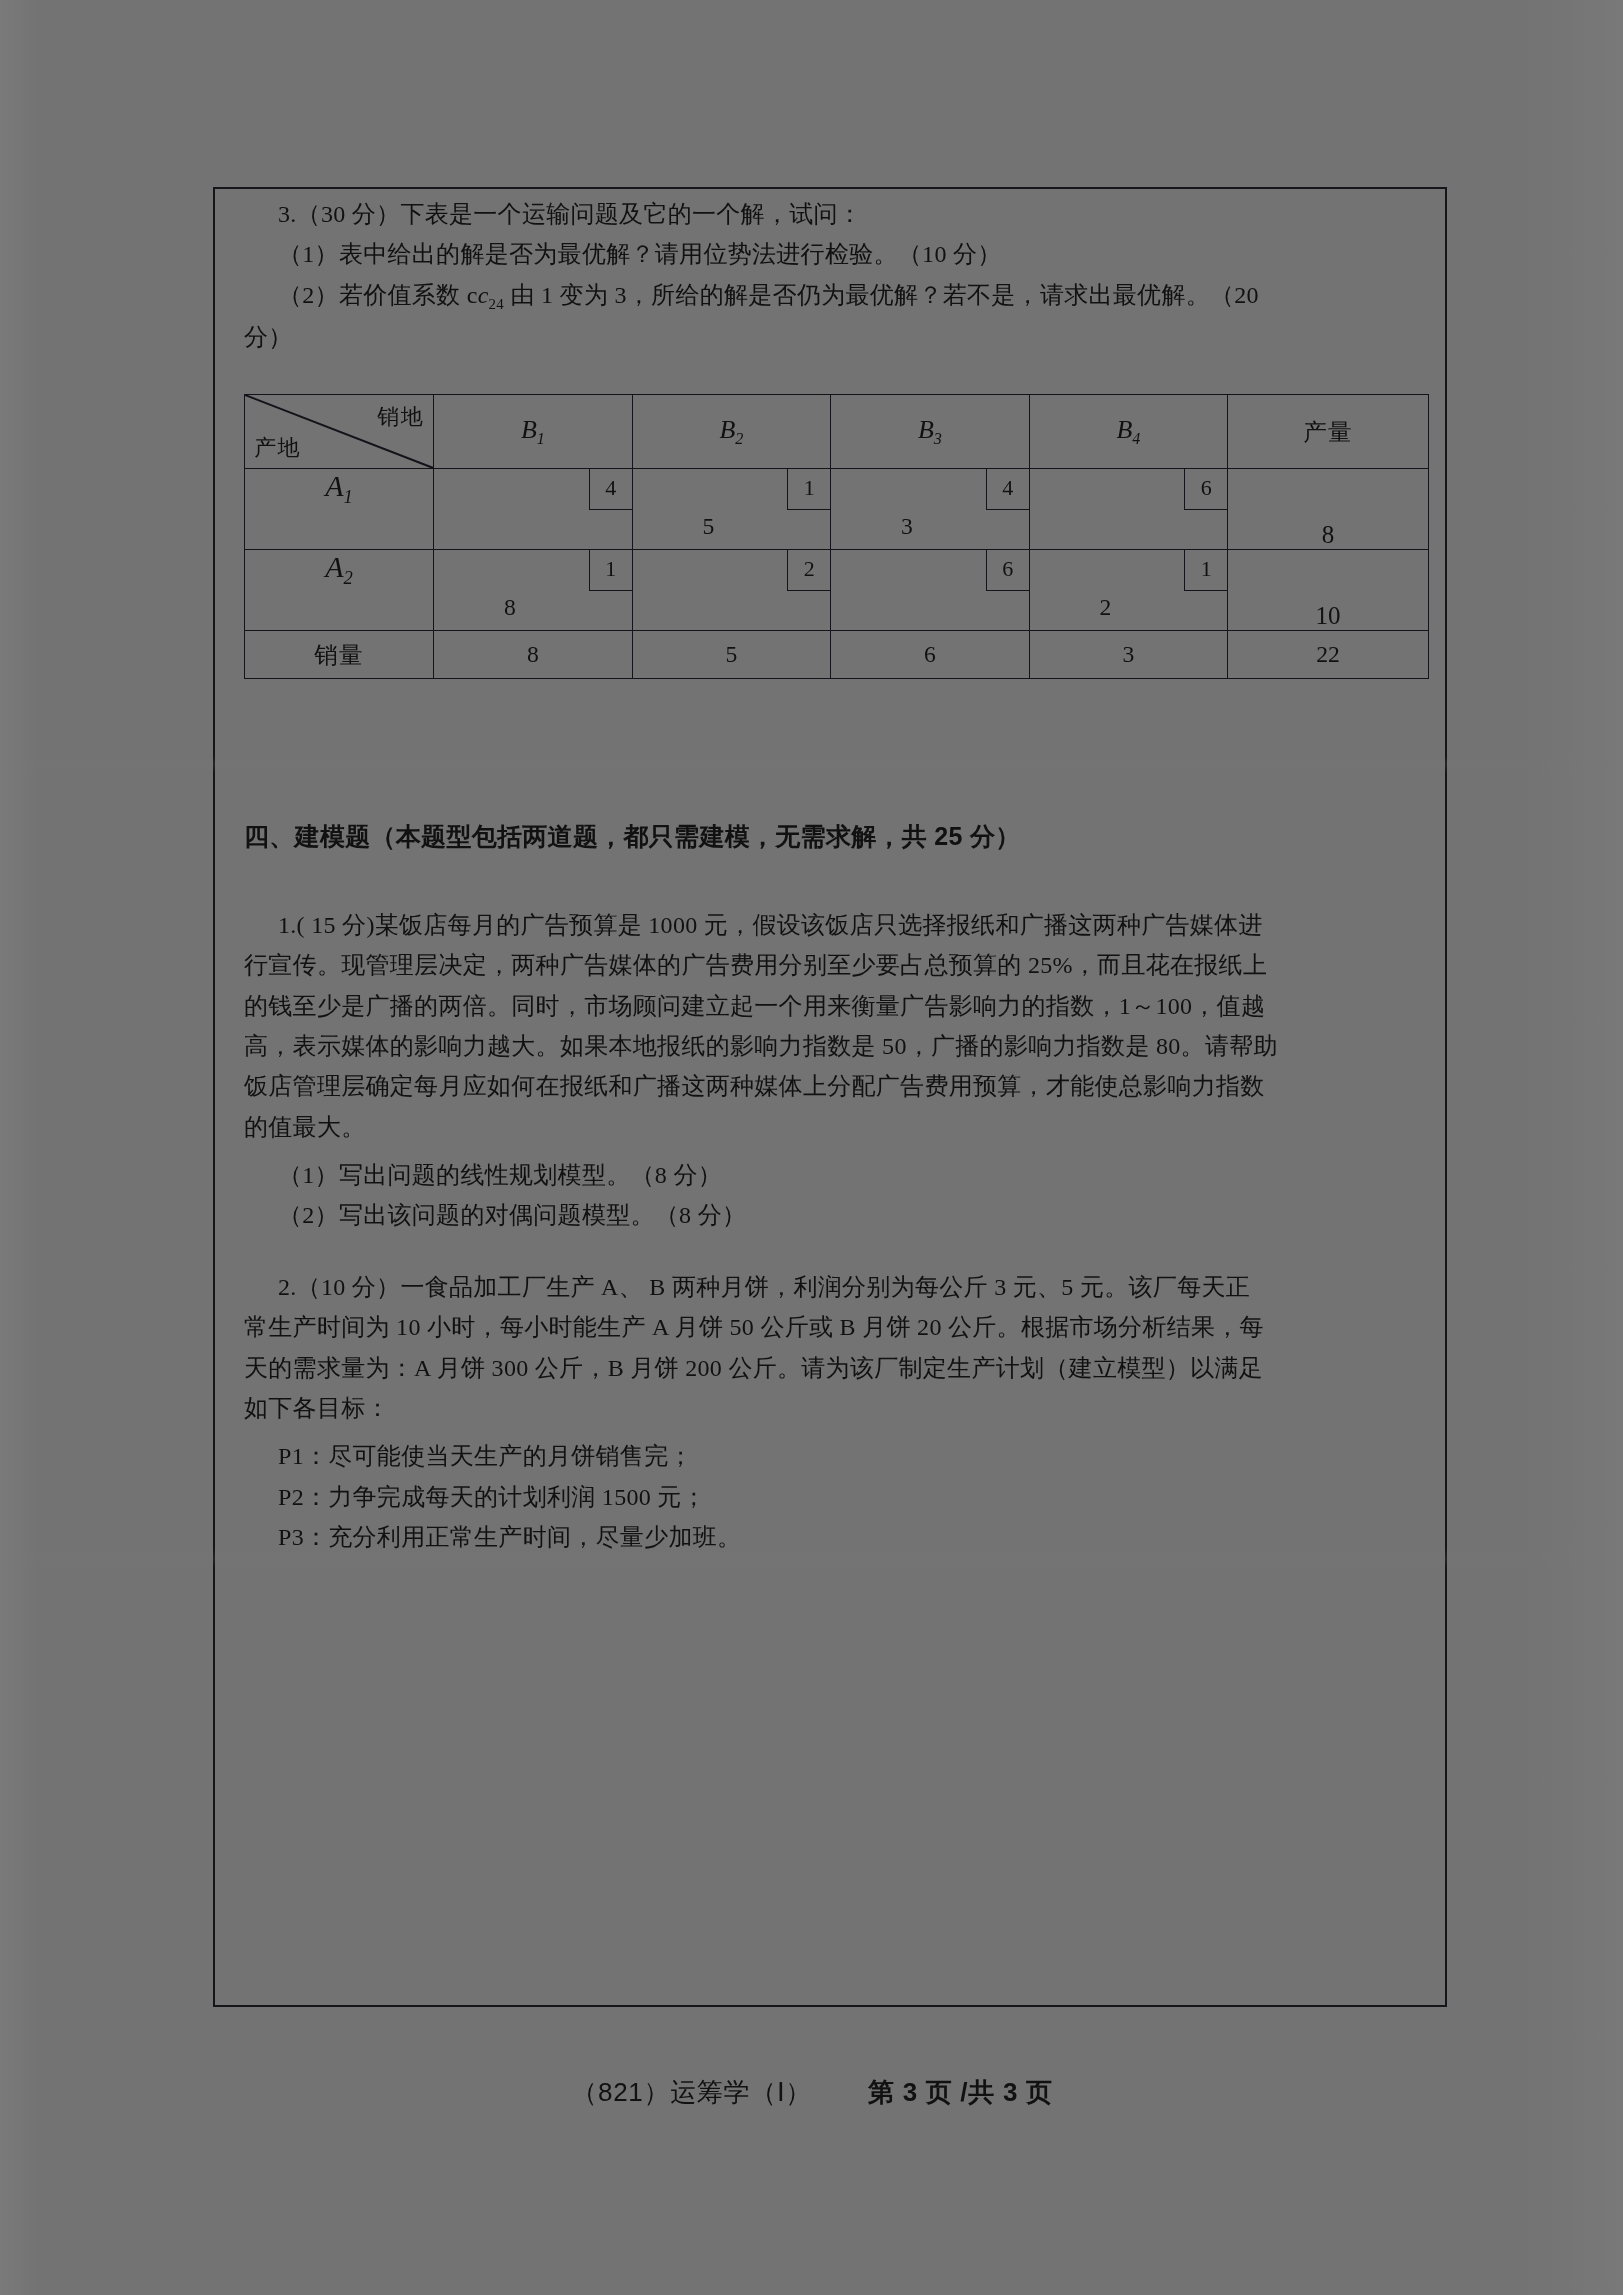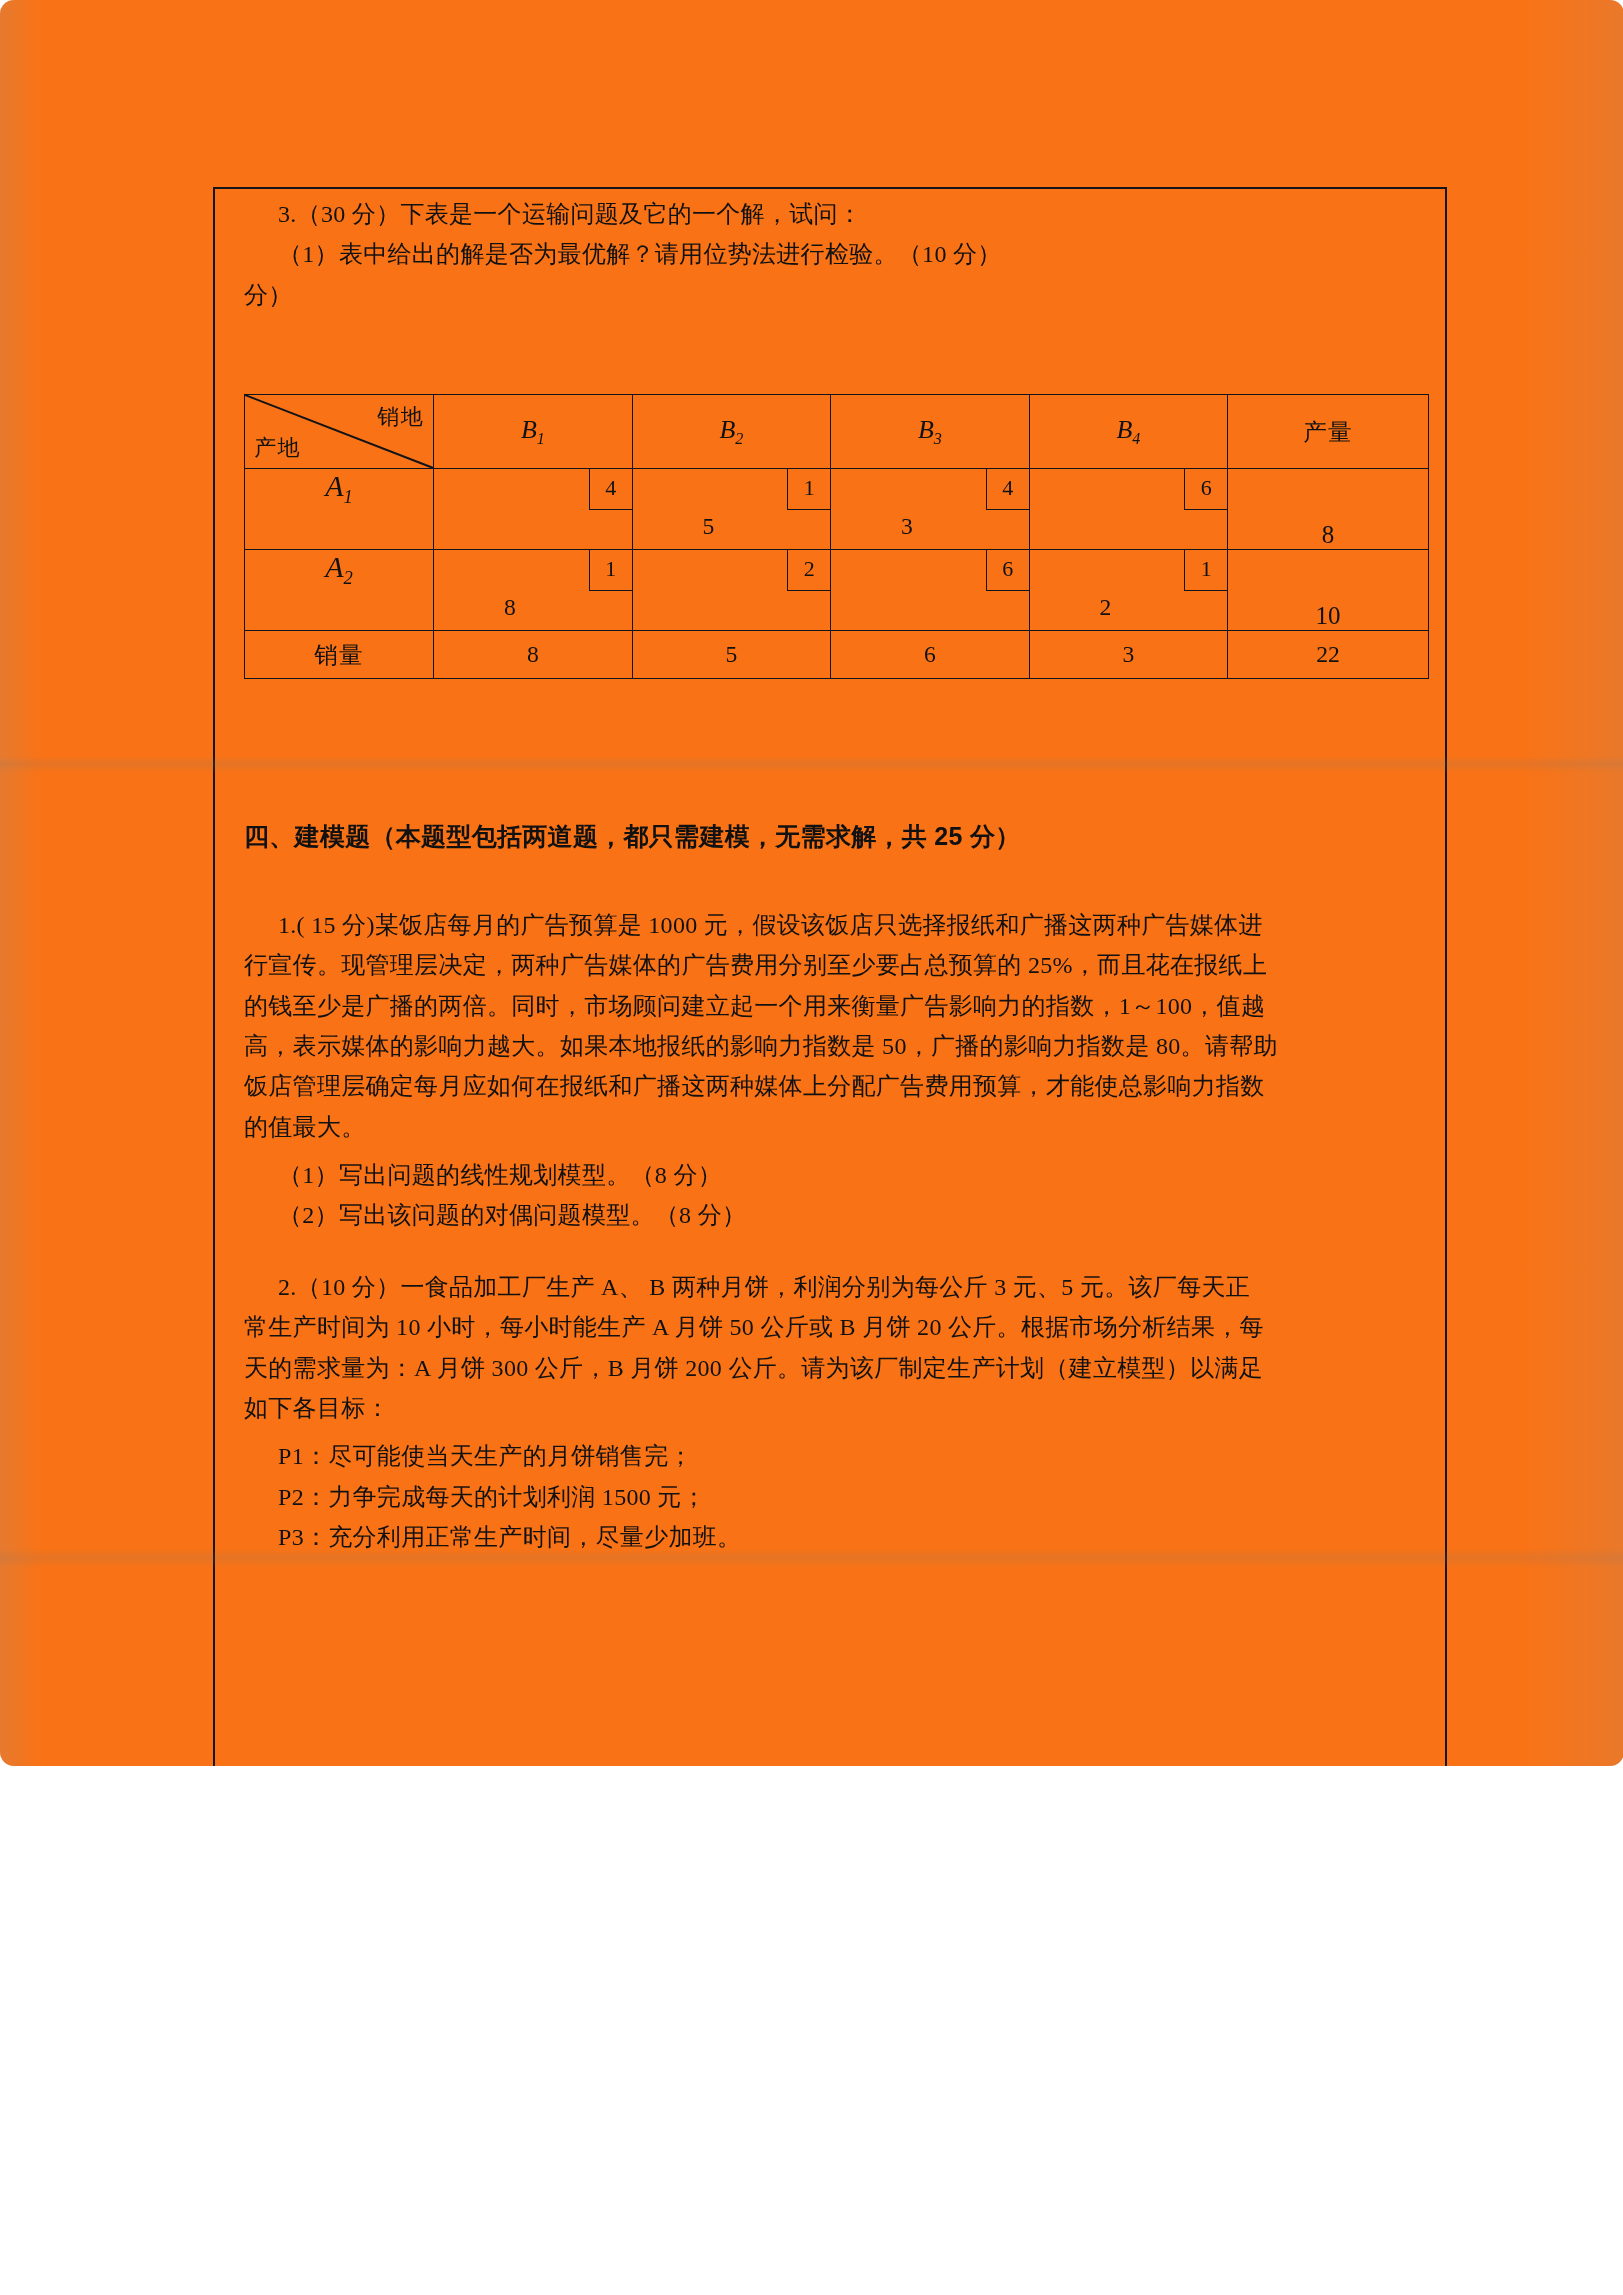--- a/index.html
+++ b/index.html
@@ -7,24 +7,23 @@
     padding: 0;
     background: #ffffff;
   }
   body {
     font-family: "Liberation Serif", "DejaVu Serif", serif;
     color: #111111;
   }
   #page {
     position: relative;
     width: 1624px;
-    height: 1766px;
-    background: #f97316;
+    height: 2295px;
+    background: #737373;
     overflow: hidden;
-    border-radius: 14px;
   }
   
   .scan-band {
     position: absolute;
     left: 0;
     width: 1624px;
     pointer-events: none;
   }
   .fold-a { top: 756px; height: 17px;
     background: linear-gradient(180deg, rgba(0,0,0,0) 0%, rgba(120,120,120,.16) 45%, rgba(0,0,0,0) 100%); }
@@ -199,20 +198,21 @@
 <div id="page">
 
   <div class="scan-band edge-left"></div>
   <div class="scan-band edge-right"></div>
 
   <div id="frame"></div>
 
   <div class="content">
     <p class="q-line indent1">3.（30 分）下表是一个运输问题及它的一个解，试问：</p>
     <p class="q-line indent1">（1）表中给出的解是否为最优解？请用位势法进行检验。（10 分）</p>
+    <p class="q-line indent1"><span>（2）若价值系数 c</span><span class="italic">c</span><sub>24</sub><span> 由 1 变为 3，所给的解是否仍为最优解？若不是，请求出最优解。（20</span></p>
     <p class="q-line indent0">分）</p>
   </div>
 
   <table id="ttable">
     <tbody>
         <tr class="hdr-row">
       <td class="col-head split">
         <svg class="diag" viewBox="0 0 246 112" preserveAspectRatio="none">
           <line x1="0" y1="0" x2="246" y2="112" stroke="#13131a" stroke-width="3"></line>
         </svg>

